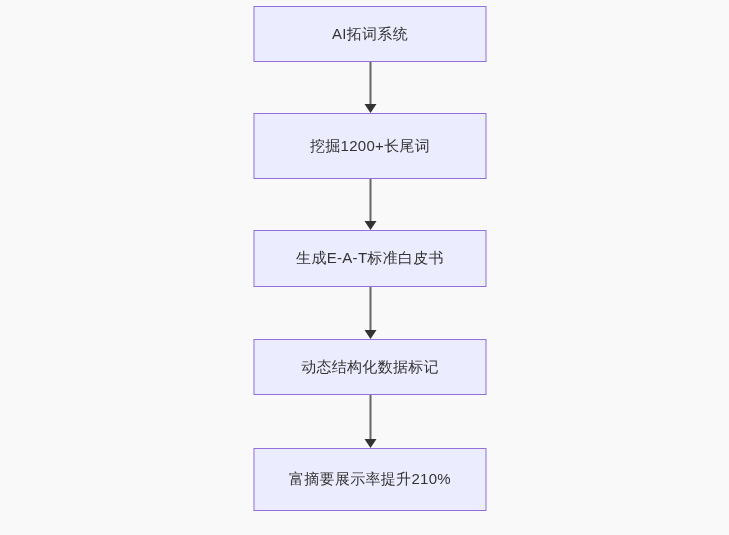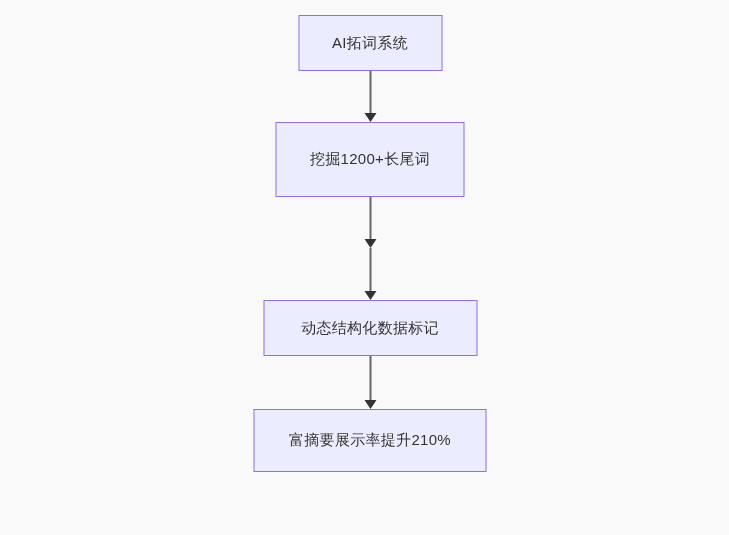--- a/index.html
+++ b/index.html
@@ -15,42 +15,41 @@
   .canvas {
     position: relative;
     width: 729px;
     height: 535px;
     background: #f9f9f9;
   }
 
   .flow {
     position: absolute;
     left: 370px;
-    top: 15px;
+    top: 6px;
     transform: translateX(-50%);
     display: flex;
     flex-direction: column;
-    align-items: center;
   }
 
   .node {
     background: #ECECFF;
     border: 1px solid #9370DB;
     display: flex;
     align-items: center;
     justify-content: center;
     color: #333333;
     font-size: 15px;
     letter-spacing: 0.3px;
     white-space: nowrap;
     text-align: center;
   }
 
   .n0 { min-width: 144px; height: 56px; }
-  .n1 { min-width: 189px; height: 75px; }
+  .n1 { min-width: 189px; height: 66px; }
   .n2 { min-width: 218px; height: 57px; }
   .n3 { min-width: 214px; height: 56px; }
   .n4 { min-width: 233px; height: 63px; }
 
   .edge {
     display: flex;
     flex-direction: column;
     align-items: center;
     justify-content: flex-start;
   }
@@ -90,20 +89,23 @@
 
     <div class="node n1">
       <span>挖掘1200+长尾词</span>
     </div>
 
     <div class="edge e1">
       <div class="edge-line"></div>
       <div class="edge-head"></div>
     </div>
 
+    <div class="node n2">
+      <span>生成E-A-T标准白皮书</span>
+    </div>
 
     <div class="edge e2">
       <div class="edge-line"></div>
       <div class="edge-head"></div>
     </div>
 
     <div class="node n3">
       <span>动态结构化数据标记</span>
     </div>
 

